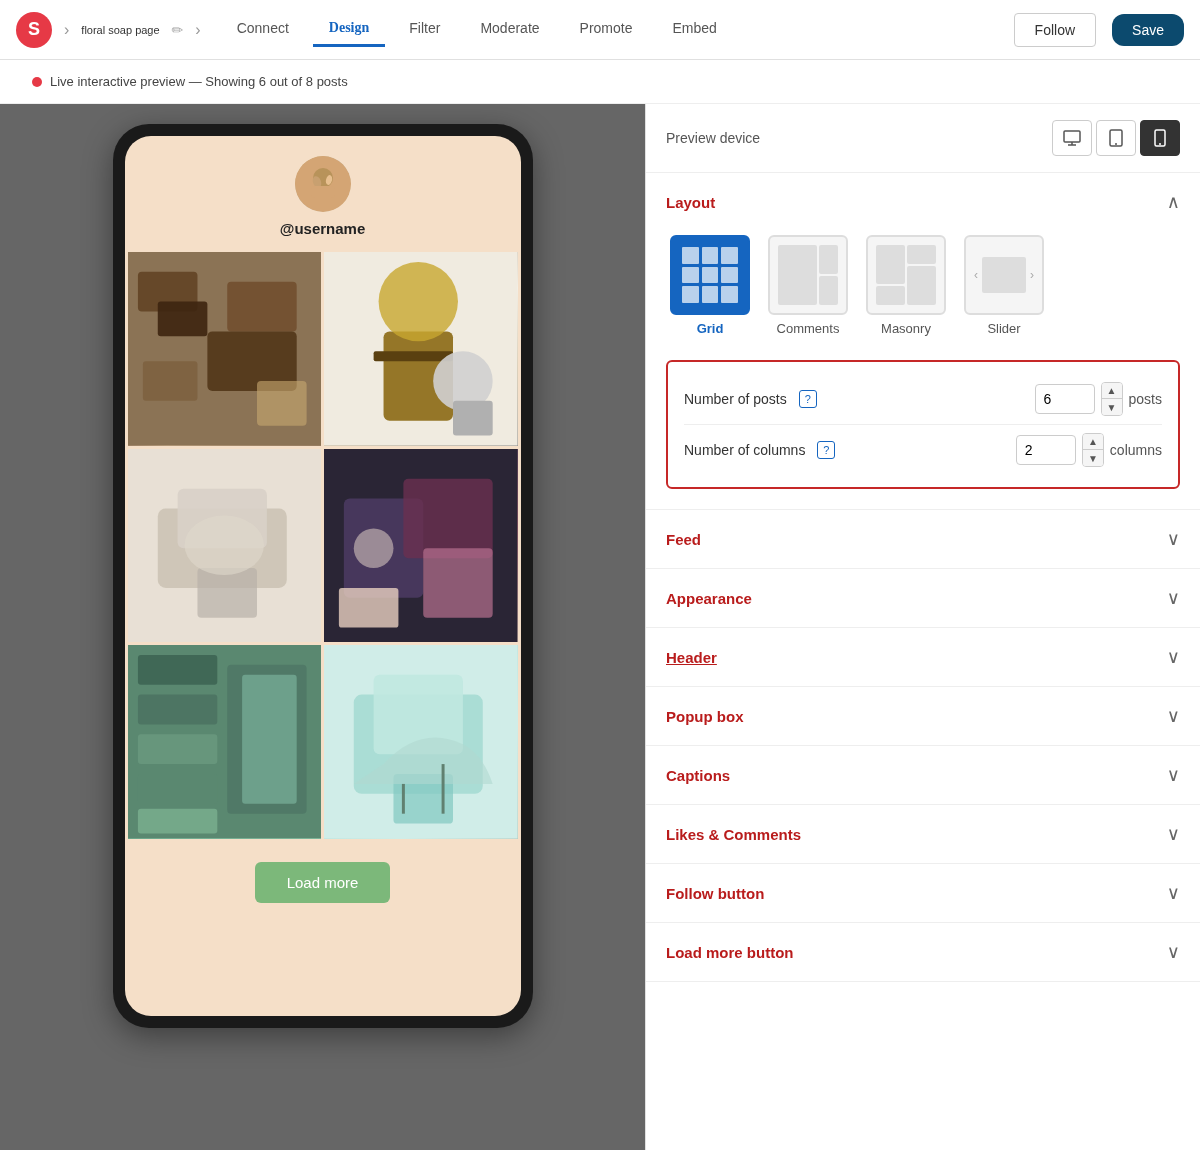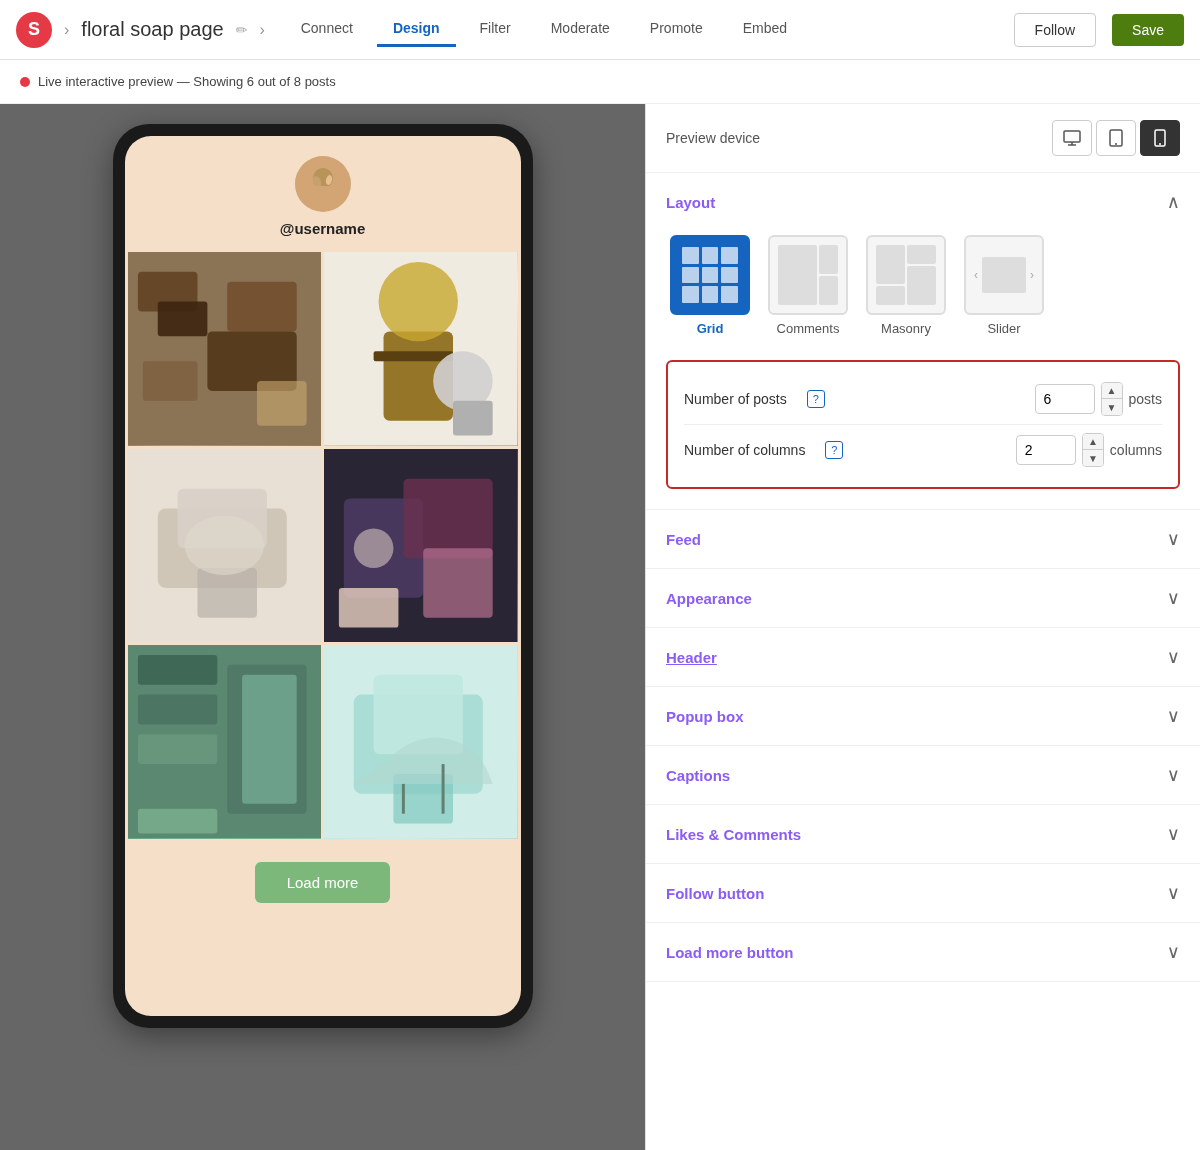--- a/index.html
+++ b/index.html
@@ -10,41 +10,41 @@
       display: flex; align-items: center; height: 60px;
       border-bottom: 1px solid #e0e0e0; padding: 0 16px; gap: 8px;
       background: #fff;
     }
     .logo-btn {
       width: 36px; height: 36px; background: #e63946; border-radius: 50%;
       display: flex; align-items: center; justify-content: center;
       color: #fff; font-weight: bold; font-size: 18px; cursor: pointer; flex-shrink: 0;
     }
     .nav-chevron { color: #999; font-size: 16px; padding: 0 4px; cursor: pointer; }
-    .page-title { font-size: 20px; color: #333; margin-right: 4px; }
+    .page-title { font-size: 11px; color: #333; margin-right: 4px; }
     .edit-icon { color: #aaa; font-size: 14px; cursor: pointer; }
     .nav-tabs { display: flex; gap: 8px; margin-left: 8px; }
     .nav-tab {
       padding: 8px 16px; font-size: 14px; color: #555; cursor: pointer;
       border-bottom: 3px solid transparent; text-decoration: none;
     }
-    .nav-tab.active { color: #1565c0; border-bottom-color: #1565c0; font-weight: 600; }
+    .nav-tab.active { color: #1565c0; border-bottom-color: #1565c0; font-weight: 600; font-family: Liberation Serif, serif; }
     .nav-spacer { flex: 1; }
     .btn-cancel {
       padding: 8px 20px; border: 1px solid #ccc; background: #fff;
       color: #333; border-radius: 4px; cursor: pointer; font-size: 14px;
     }
     .btn-save {
-      padding: 8px 20px; border: none; background: #4d7c0f;
-      color: #fff; border-radius: 4px; cursor: pointer; font-size: 14px; margin-left: 8px;
+      padding: 8px 20px; border: none; background: #0c4a6e;
+      color: #fff; border-radius: 12px; cursor: pointer; font-size: 14px; margin-left: 8px;
     }
 
     
     .status-bar {
-      height: 44px; display: flex; align-items: center; padding: 0 20px;
+      height: 44px; display: flex; align-items: center; padding: 0 32px;
       background: #fff; border-bottom: 1px solid #eee;
     }
     .status-dot { width: 10px; height: 10px; background: #e63946; border-radius: 50%; margin-right: 8px; }
     .status-text { font-size: 13px; color: #444; }
 
     
     .main-content {
       display: flex; height: calc(1150px - 104px);
     }
 
@@ -113,21 +113,21 @@
       justify-content: center; color: #555;
     }
     .device-btn.active { background: #333; color: #fff; border-color: #333; }
 
     
     .section { border-bottom: 1px solid #eee; }
     .section-header {
       display: flex; align-items: center; justify-content: space-between;
       padding: 18px 20px; cursor: pointer;
     }
-    .section-title { font-size: 15px; font-weight: 700; color: #8b5cf6; }
+    .section-title { font-size: 15px; font-weight: 700; color: #b91c1c; }
     .section-title.underline { text-decoration: underline; text-align: center; }
     .chevron { font-size: 18px; color: #666; }
 
     
     .layout-content { padding: 0 20px 20px; }
     .layout-options { display: flex; gap: 10px; margin-bottom: 20px; flex-wrap: wrap; }
     .layout-option {
       display: flex; flex-direction: column; align-items: center; gap: 6px;
       cursor: pointer; padding: 4px;
     }
@@ -167,21 +167,21 @@
 
     
     .posts-config {
       border: 2px solid #c62828; border-radius: 6px; padding: 12px 16px; margin-top: 4px;
     }
     .config-row {
       display: flex; align-items: center; justify-content: space-between;
       padding: 8px 0;
     }
     .config-row + .config-row { border-top: 1px solid #eee; }
-    .config-label { font-size: 14px; color: #333; display: flex; align-items: center; gap: 20px; }
+    .config-label { font-size: 14px; color: #333; display: flex; align-items: center; gap: 12px; }
     .info-icon {
       width: 18px; height: 18px; border: 1px solid #1565c0; border-radius: 3px;
       color: #1565c0; font-size: 11px; display: inline-flex; align-items: center;
       justify-content: center; cursor: pointer;
     }
     .config-input-wrap { display: flex; align-items: center; gap: 6px; }
     .config-input {
       width: 60px; padding: 6px 8px; border: 1px solid #ccc; border-radius: 4px;
       font-size: 14px; text-align: left;
     }

